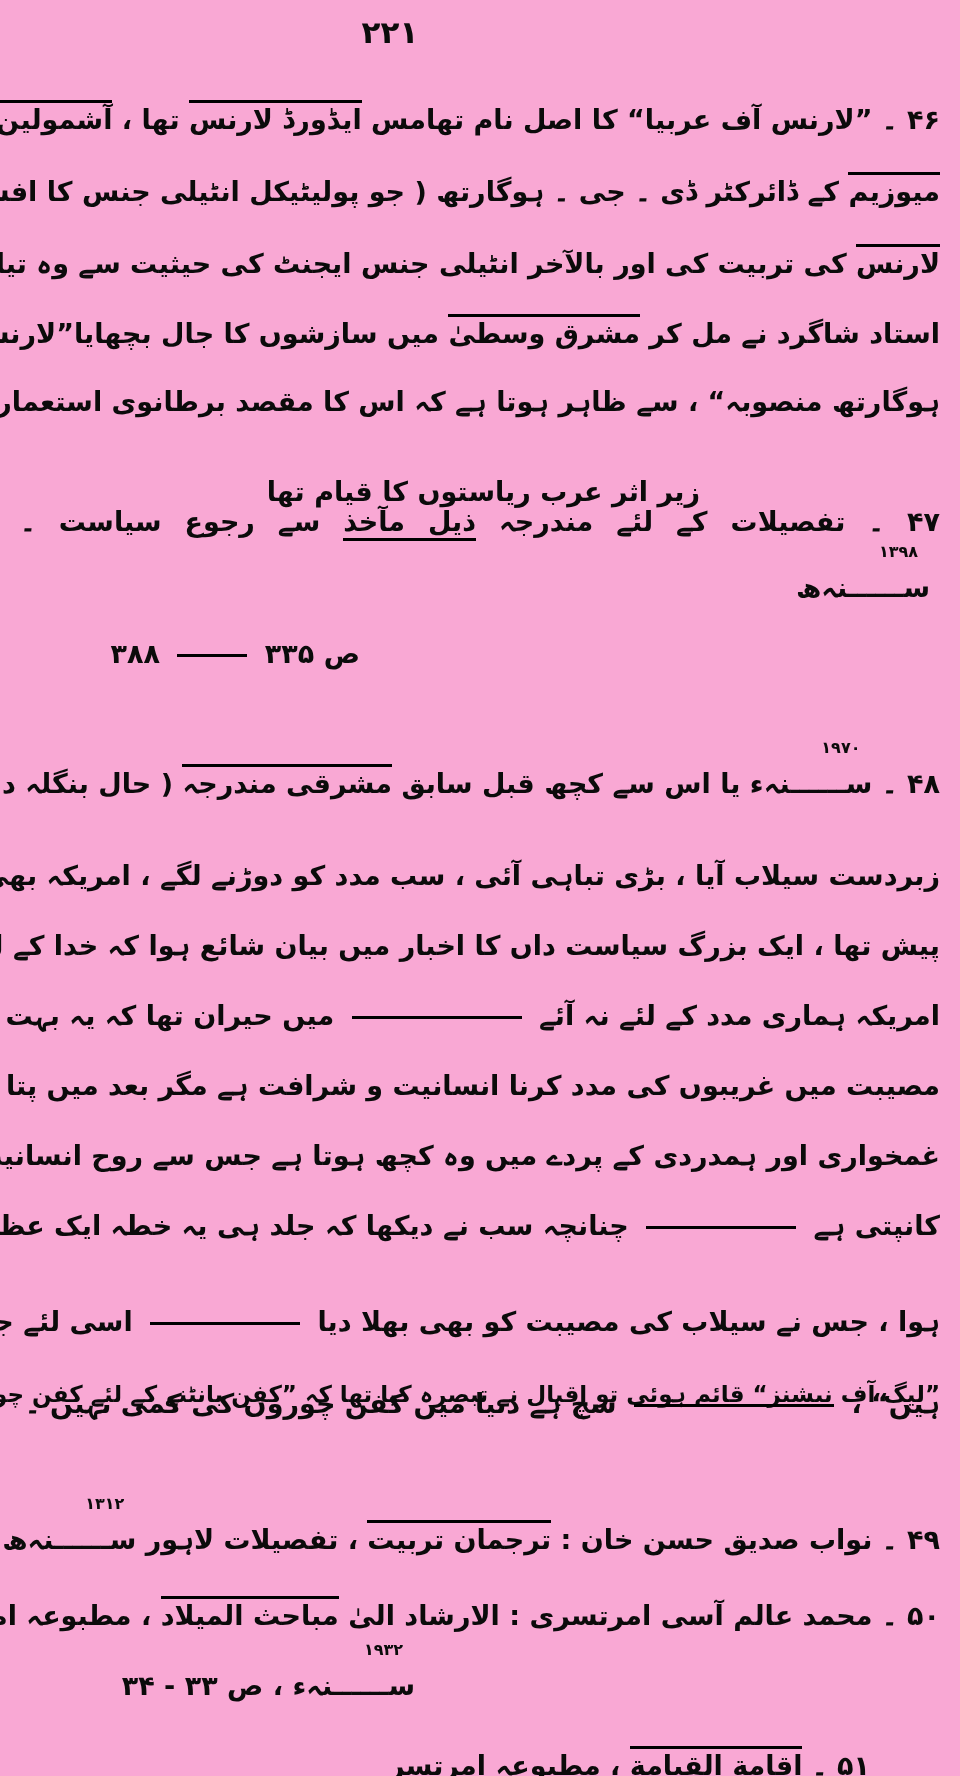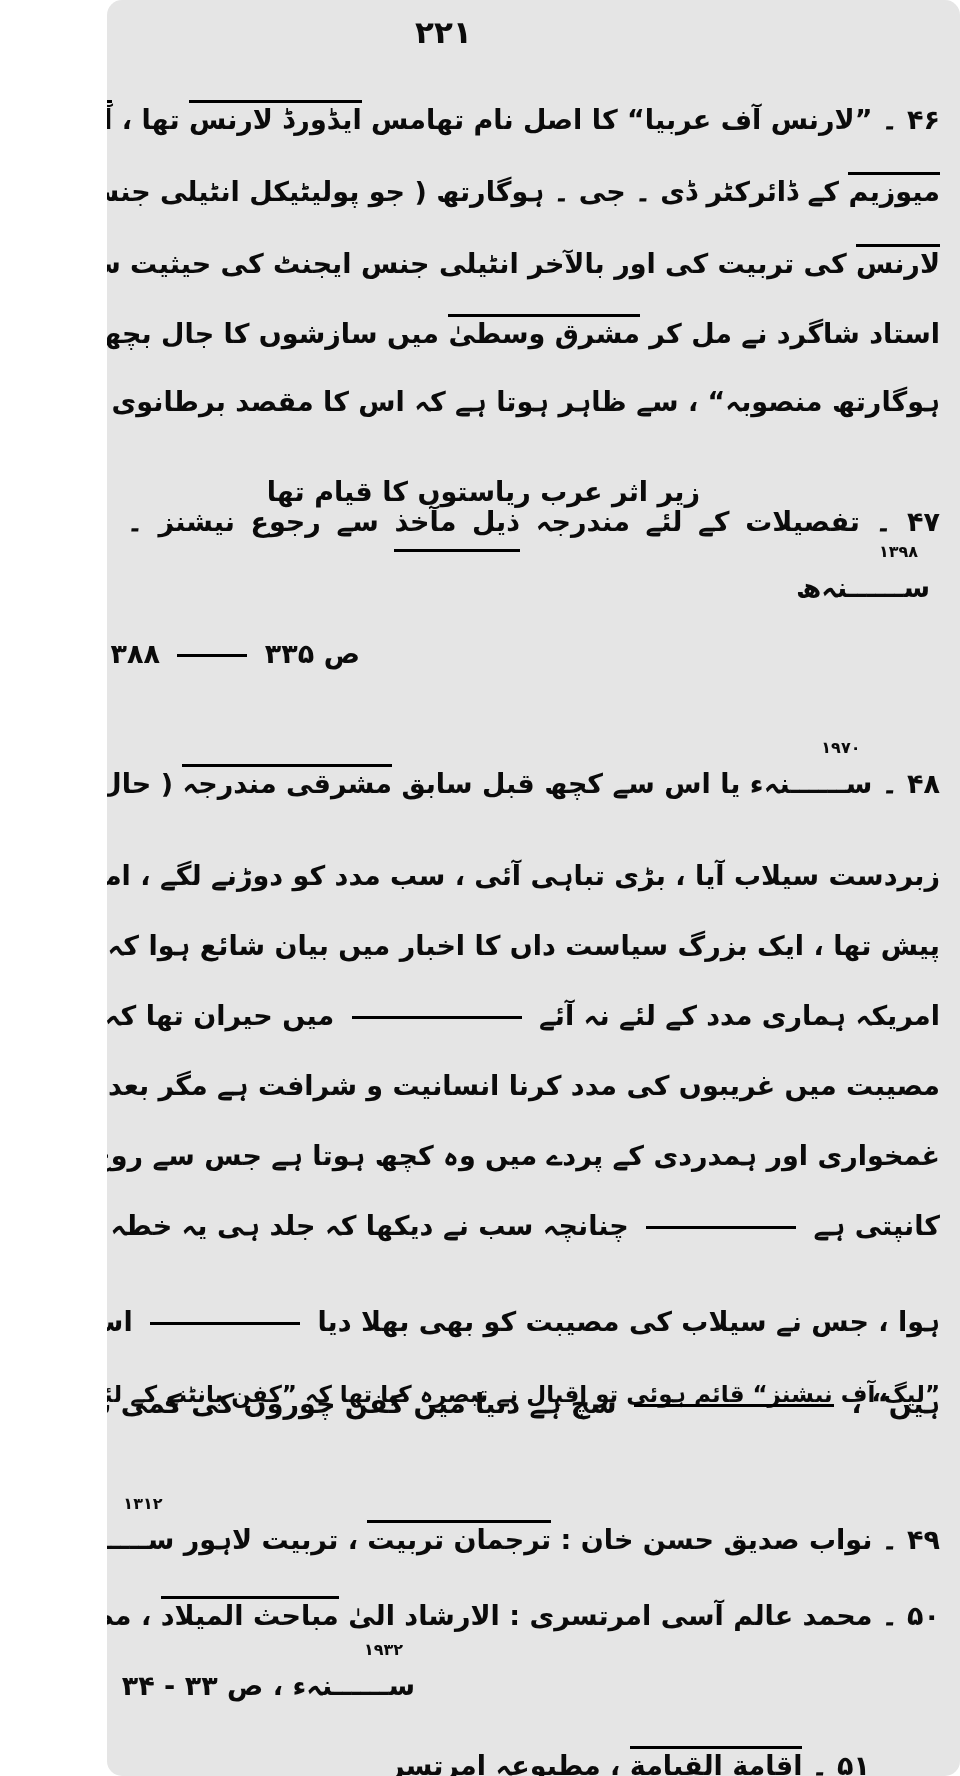--- a/index.html
+++ b/index.html
@@ -1,41 +1,40 @@
 <!DOCTYPE html>
 <html lang="ur" dir="rtl"><head>
 <meta charset="utf-8">
 <style>
   html,body{margin:0;padding:0;background:#ffffff;}
   .page{
     position:relative;
-    width:853px;height:1776px;
-    background:#e5e5e5;
+    width:960px;height:1776px;
+    background:#f9a8d4;
     overflow:hidden;
     direction:rtl;
     font-family:"DejaVu Sans", sans-serif;
     font-weight:bold;
     color:#0b0b0b;
-    border-radius:15px;
   }
   .pagenum{
     position:absolute;top:14px;left:0;right:180px;
     text-align:center;
     font-size:31px;letter-spacing:5px;
   }
   .line{
     position:absolute;right:20px;left:20px;
     font-size:27px;line-height:56px;height:56px;
     white-space:nowrap;text-align:right;
   }
   .line.just{text-align:justify;text-align-last:justify;}
   .line.small{font-size:23px;}
   .flexline{display:flex;justify-content:space-between;align-items:baseline;}
   .ov{border-top:3px solid #000;padding-top:1px;}
-  .un{border-bottom:3px solid #000;padding-bottom:12px;}
+  .un{border-bottom:3px solid #000;padding-bottom:1px;}
   .dash{
     display:inline-block;height:0;
     border-top:3px solid #000;
     vertical-align:middle;margin:0 8px;
   }
   .sanah{position:relative;display:inline-block;}
   .sanah .yr{
     position:absolute;top:-16px;right:12px;
     font-size:16px;line-height:16px;letter-spacing:1px;
   }
@@ -48,31 +47,31 @@
   <div id="text-body">
       <div class="line just" style="top: 92px;"><span class="t">۴۶ ۔ ”لارنس آف عربیا“ کا اصل نام تھامس </span><span class="ov">ایڈورڈ لارنس</span><span class="t"> تھا ، </span><span class="ov">آشمولین</span></div>
       <div class="line just" style="top: 164px;"><span class="ov">میوزیم</span><span class="t"> کے ڈائرکٹر ڈی ۔ جی ۔ ہوگارتھ ( جو پولیٹیکل انٹیلی جنس کا افسر تھا ) نے</span></div>
       <div class="line just" style="top: 236px;"><span class="ov">لارنس</span><span class="t"> کی تربیت کی اور بالآخر انٹیلی جنس ایجنٹ کی حیثیت سے وہ تیار ہوگیا</span></div>
       <div class="line flexline" style="top: 306px;">
         <span><span class="t">استاد شاگرد نے مل کر </span><span class="ov">مشرق وسطیٰ</span><span class="t"> میں سازشوں کا جال بچھایا</span></span>
         <span><span class="t">”لارنس</span></span>
       </div>
       <div class="line just" style="top: 374px;"><span class="t">ہوگارتھ منصوبہ“ ، سے ظاہر ہوتا ہے کہ اس کا مقصد برطانوی استعمار کے</span></div>
       <div class="line" style="top: 464px; right: 260px;"><span class="t">زیر اثر عرب ریاستوں کا قیام تھا</span></div>
-      <div class="line just" style="top: 494px;"><span class="t">۴۷ ۔ تفصیلات کے لئے مندرجہ </span><span class="un">ذیل مآخذ</span><span class="t"> سے رجوع نیشنز ۔</span></div>
+      <div class="line just" style="top: 494px;"><span class="t">۴۷ ۔ تفصیلات کے لئے مندرجہ </span><span class="un">ذیل مآخذ</span><span class="t"> سے رجوع سیاست ۔</span></div>
       <div class="line just" style="top: 560px; right: 30px; left: 90px;"><span class="sanah"><span class="yr">۱۳۹۸</span>ســــــنہ</span><span class="t">ھ</span></div>
       <div class="line" style="top: 626px; right: 600px;"><span class="t">ص ۳۳۵ </span><span class="dash" style="width: 70px;"></span><span class="t"> ۳۸۸</span></div>
       <div class="line just" style="top: 756px;"><span class="t">۴۸ ۔ </span><span class="sanah"><span class="yr">۱۹۷۰</span>ســــــنہ</span><span class="t">ء یا اس سے کچھ قبل سابق </span><span class="ov">مشرقی مندرجہ</span><span class="t"> ( حال بنگلہ دیش ) میں</span></div>
       <div class="line just" style="top: 848px;"><span class="t">زبردست سیلاب آیا ، بڑی تباہی آئی ، سب مدد کو دوڑنے لگے ، امریکہ بھی پیش</span></div>
       <div class="line just" style="top: 918px;"><span class="t">پیش تھا ، ایک بزرگ سیاست داں کا اخبار میں بیان شائع ہوا کہ خدا کے لئے</span></div>
       <div class="line just" style="top: 988px;"><span class="t">امریکہ ہماری مدد کے لئے نہ آئے </span><span class="dash" style="width: 170px;"></span><span class="t"> میں حیران تھا کہ یہ بہت نیک کام ہے</span></div>
       <div class="line just" style="top: 1058px;"><span class="t">مصیبت میں غریبوں کی مدد کرنا انسانیت و شرافت ہے مگر بعد میں پتا چلا کہ</span></div>
       <div class="line just" style="top: 1128px;"><span class="t">غمخواری اور ہمدردی کے پردے میں وہ کچھ ہوتا ہے جس سے روح انسانیت</span></div>
       <div class="line just" style="top: 1198px;"><span class="t">کانپتی ہے </span><span class="dash" style="width: 150px;"></span><span class="t"> چنانچہ سب نے دیکھا کہ جلد ہی یہ خطہ ایک عظیم المیہ سے دوچار</span></div>
       <div class="line" style="top: 1294px; left: 280px;"><span class="t">ہوا ، جس نے سیلاب کی مصیبت کو بھی بھلا دیا </span><span class="dash" style="width: 150px;"></span><span class="t"> اسی لئے جب</span></div>
       <div class="line just small" style="top: 1366px;"><span class="t">”لیگ آف نیشنز“ قائم ہوئی تو اقبال نے تبصرہ کیا تھا کہ ”کفن بانٹنے کے لئے کفن چور جمع ہوگئے</span></div>
       <div class="line" style="top: 1376px; left: 210px;"><span class="t">ہیں“ ، </span><span class="dash" style="width: 200px;"></span><span class="t"> سچ ہے دنیا میں کفن چوروں کی کمی نہیں ۔</span></div>
-      <div class="line just" style="top: 1512px;"><span class="t">۴۹ ۔ نواب صدیق حسن خان : </span><span class="ov">ترجمان تربیت</span><span class="t"> ، تربیت لاہور </span><span class="sanah"><span class="yr">۱۳۱۲</span>ســــــنہ</span><span class="t">ھ ، ص ۲۹</span></div>
+      <div class="line just" style="top: 1512px;"><span class="t">۴۹ ۔ نواب صدیق حسن خان : </span><span class="ov">ترجمان تربیت</span><span class="t"> ، تفصیلات لاہور </span><span class="sanah"><span class="yr">۱۳۱۲</span>ســــــنہ</span><span class="t">ھ ، ص ۲۹</span></div>
       <div class="line just" style="top: 1588px;"><span class="t">۵۰ ۔ محمد عالم آسی امرتسری : الارشاد الیٰ </span><span class="ov">مباحث المیلاد</span><span class="t"> ، مطبوعہ امرتســر</span></div>
       <div class="line" style="top: 1658px; right: 545px;"><span class="sanah"><span class="yr">۱۹۳۲</span>ســــــنہ</span><span class="t">ء ، ص ۳۳ - ۳۴</span></div>
       <div class="line" style="top: 1738px; right: 90px; left: 60px;"><span class="t">۵۱ ۔ </span><span class="ov">اقامة القيامة</span><span class="t"> ، مطبوعہ امرتسر</span></div>
     </div>
 </div>
 
 </body></html>

